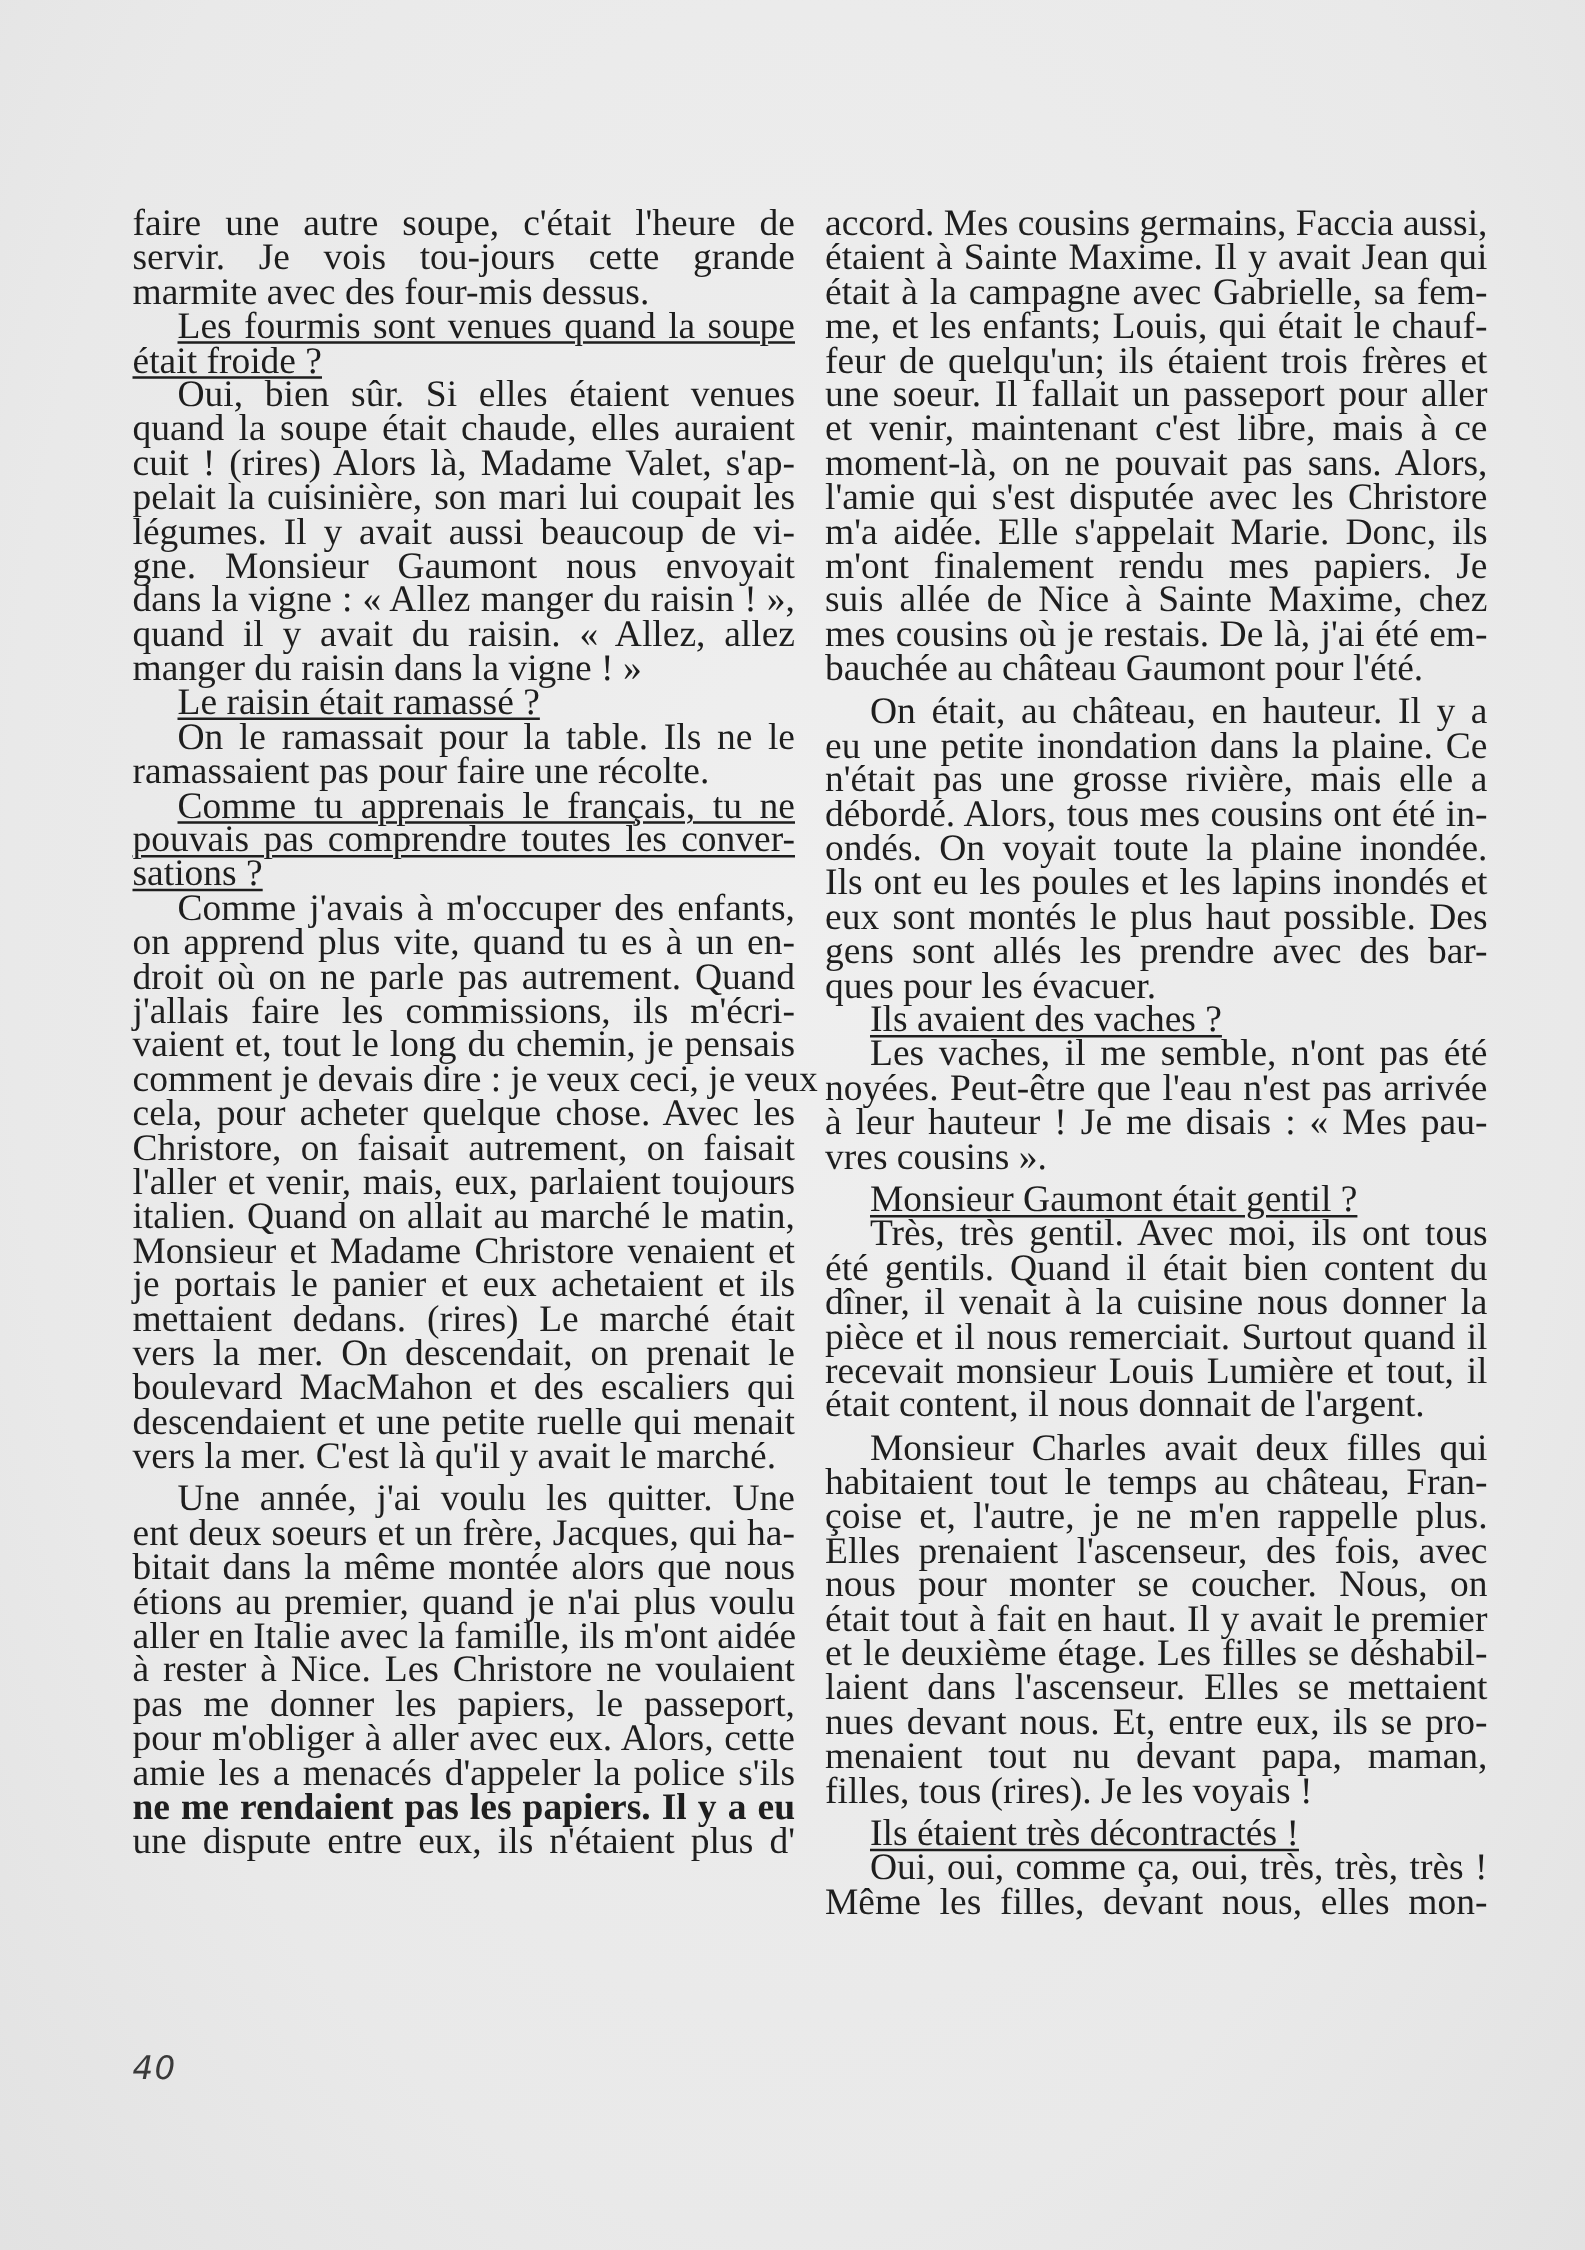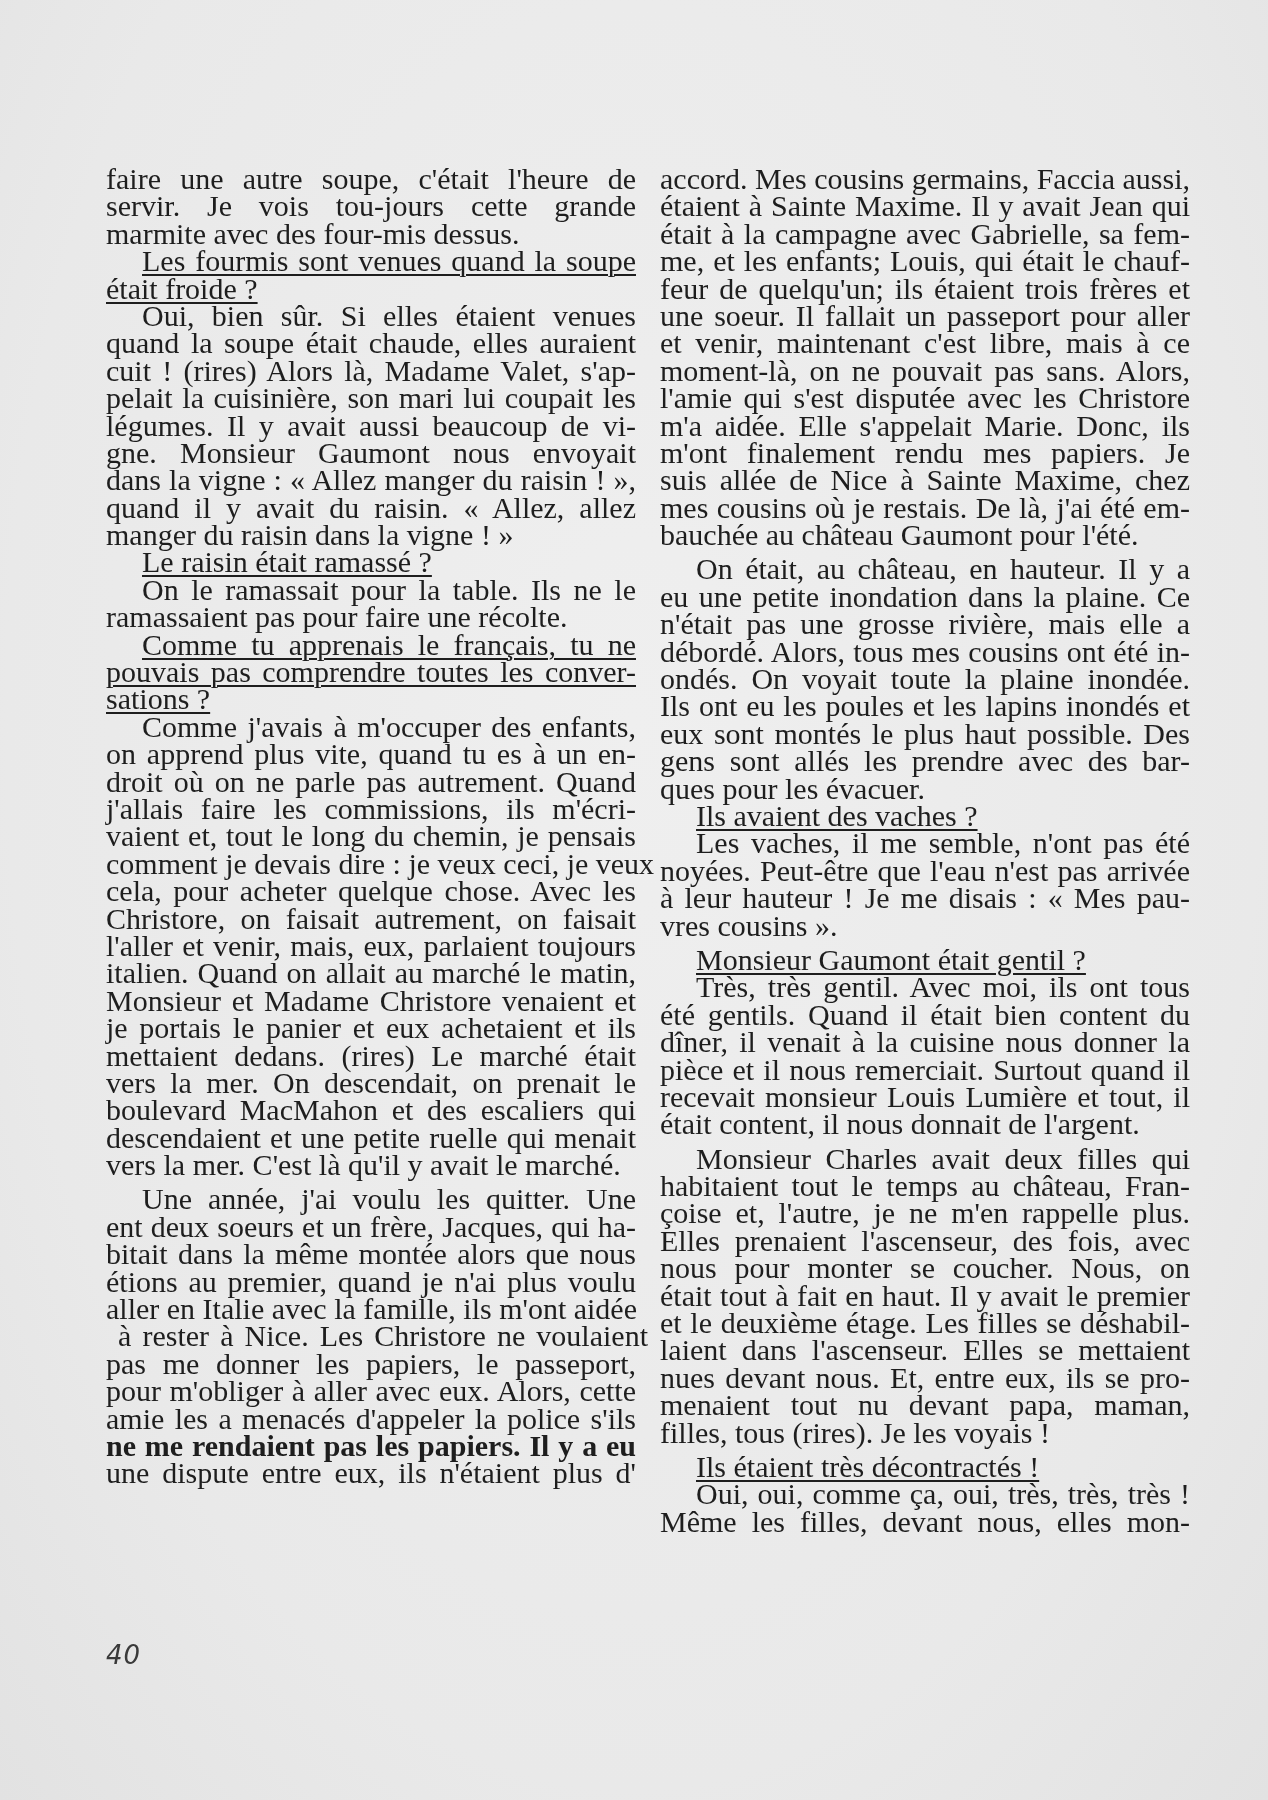--- a/index.html
+++ b/index.html
@@ -104,21 +104,21 @@
       <span class="line"><span style="display: inline-block; width: 100%; text-align: justify; text-align-last: justify;">mettaient dedans. (rires) Le marché était</span></span>
       <span class="line"><span style="display: inline-block; width: 100%; text-align: justify; text-align-last: justify;">vers la mer. On descendait, on prenait le</span></span>
       <span class="line"><span style="display: inline-block; width: 100%; text-align: justify; text-align-last: justify;">boulevard MacMahon et des escaliers qui</span></span>
       <span class="line"><span style="display: inline-block; width: 100%; text-align: justify; text-align-last: justify;">descendaient et une petite ruelle qui menait</span></span>
       <span class="line last"><span>vers la mer. C'est là qu'il y avait le marché.</span></span>
       <span class="line indent gap-before"><span style="display: inline-block; width: 100%; text-align: justify; text-align-last: justify;">Une année, j'ai voulu les quitter. Une</span></span>
       <span class="line"><span style="display: inline-block; width: 100%; text-align: justify; text-align-last: justify;">ent deux soeurs et un frère, Jacques, qui ha-</span></span>
       <span class="line"><span style="display: inline-block; width: 100%; text-align: justify; text-align-last: justify;">bitait dans la même montée alors que nous</span></span>
       <span class="line"><span style="display: inline-block; width: 100%; text-align: justify; text-align-last: justify;">étions au premier, quand je n'ai plus voulu</span></span>
       <span class="line"><span style="display: inline-block; width: 100%; text-align: justify; text-align-last: justify;">aller en Italie avec la famille, ils m'ont aidée</span></span>
-      <span class="line"><span style="display: inline-block; width: 100%; text-align: justify; text-align-last: justify; margin-left: 12px;">à rester à Nice. Les Christore ne voulaient</span></span>
+      <span class="line"><span style="display: inline-block; width: 100%; text-align: justify; text-align-last: justify;">à rester à Nice. Les Christore ne voulaient</span></span>
       <span class="line"><span style="display: inline-block; width: 100%; text-align: justify; text-align-last: justify;">pas me donner les papiers, le passeport,</span></span>
       <span class="line"><span style="display: inline-block; width: 100%; text-align: justify; text-align-last: justify;">pour m'obliger à aller avec eux. Alors, cette</span></span>
       <span class="line"><span style="display: inline-block; width: 100%; text-align: justify; text-align-last: justify;">amie les a menacés d'appeler la police s'ils</span></span>
       <span class="line"><span style="display: inline-block; width: 100%; text-align: justify; text-align-last: justify; font-weight: bold;">ne me rendaient pas les papiers. Il y a eu</span></span>
       <span class="line"><span style="display: inline-block; width: 100%; text-align: justify; text-align-last: justify;">une dispute entre eux, ils n'étaient plus d'</span></span>
     </div>
   <div class="column col-right" id="col-right">
       <span class="line"><span style="display: inline-block; width: 100%; text-align: justify; text-align-last: justify;">accord. Mes cousins germains, Faccia aussi,</span></span>
       <span class="line"><span style="display: inline-block; width: 100%; text-align: justify; text-align-last: justify;">étaient à Sainte Maxime. Il y avait Jean qui</span></span>
       <span class="line"><span style="display: inline-block; width: 100%; text-align: justify; text-align-last: justify;">était à la campagne avec Gabrielle, sa fem-</span></span>

